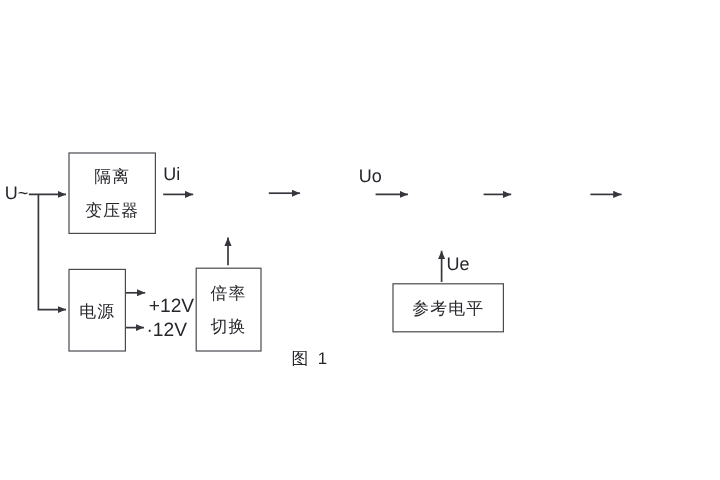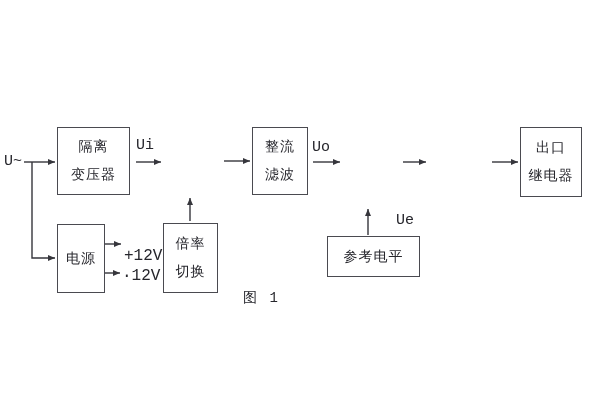--- a/index.html
+++ b/index.html
@@ -6,21 +6,21 @@
     --background:#ffffff;
     --box-border:#4a4a50;
     --text:#26262c;
     --line:#36363c;
   }
   html,body{margin:0;padding:0;background:#fff;}
   .stage{
     position:relative;
     width:600px;height:400px;
     background:var(--background);
-    font-family:Liberation Mono, monospace;
+    font-family:Liberation Sans, sans-serif;
     color:var(--text);
     overflow:hidden;
   }
   .wires{position:absolute;left:0;top:0;width:600px;height:400px;}
   .wires path{stroke:var(--line);stroke-width:1.4;fill:none;}
   .box{
     position:absolute;
     border:1.4px solid var(--box-border);
     background:var(--background);
     display:flex;align-items:center;justify-content:center;
@@ -46,22 +46,22 @@
   #b-rect  {left:252px; top:127px; width:56px; height:68px;}
   #b-level {left:342px; top:127px; width:55px; height:68px;}
   #b-drive {left:428px; top:127px; width:57px; height:68px;}
   #b-relay {left:520px; top:127px; width:62px; height:70px;}
   #b-power {left:57px;  top:224px; width:48px; height:69px;justify-content:center;}
   #b-ratio {left:163px; top:223px; width:55px; height:70px;align-items:center;}
   #b-ref   {left:327px; top:236px; width:93px; height:41px;}
   
   #l-input {left:4px;   top:154px;}
   #l-ui    {left:136px; top:138px;}
-  #l-uo    {left:312px; top:140px;}
-  #l-ue    {left:396px; top:213px;text-align:center;}
+  #l-uo    {left:299px; top:140px;}
+  #l-ue    {left:372px; top:213px;text-align:center;}
   #l-p12   {left:124px; top:248px;}
   #l-m12   {left:122px; top:268px;}
   #caption {left:243px; top:290px; font-size:14px; letter-spacing:2px;}
 </style>
 </head>
 <body>
 
 <div class="stage">
 
   <svg class="wires" viewBox="0 0 600 400" aria-hidden="true">
@@ -80,28 +80,20 @@
     <path d="M190 221 V198" marker-end="url(#ah)"></path>
     <path d="M368 235 V209" marker-end="url(#ah)"></path>
     <path d="M105 244 H121" marker-end="url(#ah)"></path>
     <path d="M105 273 H120" marker-end="url(#ah)"></path>
   </svg>
 
   <div class="box" id="b-iso">
     <span class="box-label">隔离
 变压器</span>
   </div>
-  <div class="box" id="b-rect">
-    <span class="box-label">整流
-滤波</span>
-  </div>
-  <div class="box" id="b-relay">
-    <span class="box-label">出口
-继电器</span>
-  </div>
   <div class="box" id="b-power">
     <span class="box-label">电源</span>
   </div>
   <div class="box" id="b-ratio">
     <span class="box-label">倍率
 切换</span>
   </div>
   <div class="box" id="b-ref">
     <span class="box-label">参考电平</span>
   </div>

